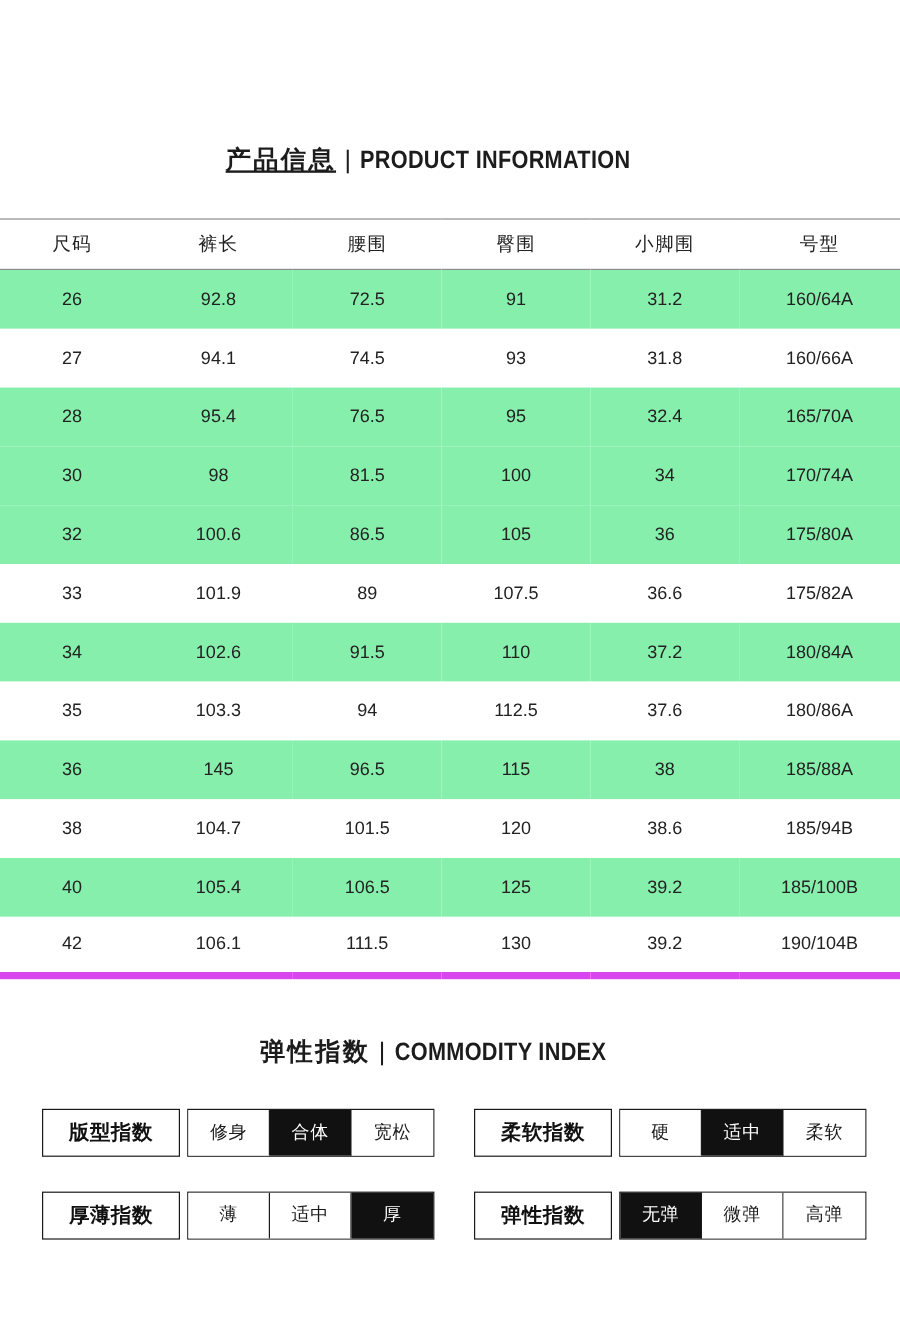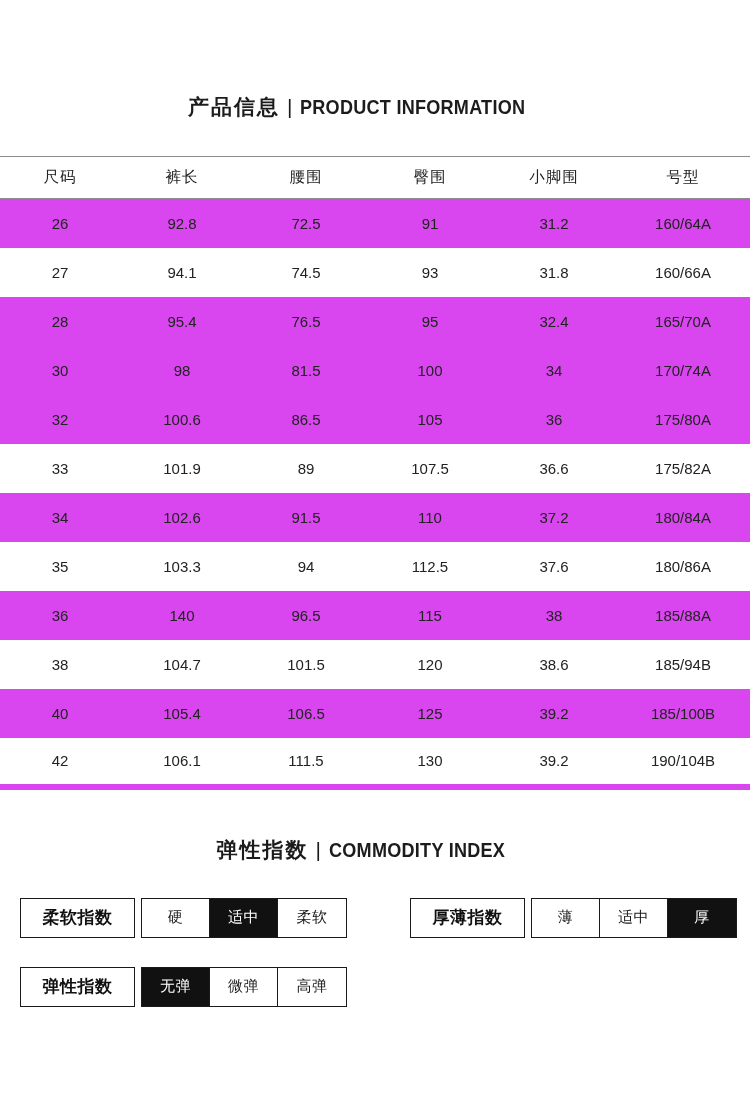--- a/index.html
+++ b/index.html
@@ -40,21 +40,21 @@
   }
   .section-title .en {
     font-family: "Liberation Sans Narrow", "Liberation Sans", sans-serif;
     font-weight: 700;
     letter-spacing: 0.3px;
     transform: scaleX(0.86);
     transform-origin: left center;
     display: inline-block;
   }
 
-  #product-info-title { margin-top: 93px; }
+  #product-info-title { margin-top: 119px; text-decoration: underline; }
 
   
   .size-table-wrap {
     margin-top: 35px;
     width: 732px;
   }
   table.size-table {
     width: 750px;
     border-collapse: collapse;
     table-layout: fixed;
@@ -72,21 +72,21 @@
   table.size-table th {
     height: 42px;
     font-size: 15.5px;
     letter-spacing: 1px;
     font-weight: 400;
   }
   table.size-table thead tr {
     border-top: 1px solid #8c8c8c;
     border-bottom: 1px solid #8c8c8c;
   }
-  table.size-table tbody tr.shaded { background: #d946ef; }
+  table.size-table tbody tr.shaded { background: #86efac; }
   table.size-table tbody tr.plain  { background: #ffffff; }
   table.size-table tbody tr.last-row { border-bottom: 6px solid #d946ef; }
 
   
   col.c0 { width: 120px; }
   col.c1 { width: 124px; }
   col.c2 { width: 124px; }
   col.c3 { width: 124px; }
   col.c4 { width: 124px; }
   col.c5 { width: 134px; }
@@ -232,21 +232,21 @@
       <tr class="plain">
         <td>35</td>
         <td>103.3</td>
         <td>94</td>
         <td>112.5</td>
         <td>37.6</td>
         <td>180/86A</td>
       </tr>
       <tr class="shaded">
         <td>36</td>
-        <td>140</td>
+        <td>145</td>
         <td>96.5</td>
         <td>115</td>
         <td>38</td>
         <td>185/88A</td>
       </tr>
       <tr class="plain">
         <td>38</td>
         <td>104.7</td>
         <td>101.5</td>
         <td>120</td>
@@ -272,20 +272,30 @@
     </tbody>
   </table>
 </div>
 
 <div class="section-title" id="commodity-index-title">
   <span class="cn">弹性指数</span><span class="bar">|</span><span class="en">COMMODITY INDEX</span>
 </div>
 
 <div class="index-grid">
 
+  <div class="index-slot left">
+    <div class="index-widget">
+      <div class="index-label">版型指数</div>
+      <div class="index-options">
+        <div class="index-option">修身</div>
+        <div class="index-option selected">合体</div>
+        <div class="index-option">宽松</div>
+      </div>
+    </div>
+  </div>
 
   <div class="index-slot right">
     <div class="index-widget">
       <div class="index-label">柔软指数</div>
       <div class="index-options">
         <div class="index-option">硬</div>
         <div class="index-option selected">适中</div>
         <div class="index-option">柔软</div>
       </div>
     </div>

